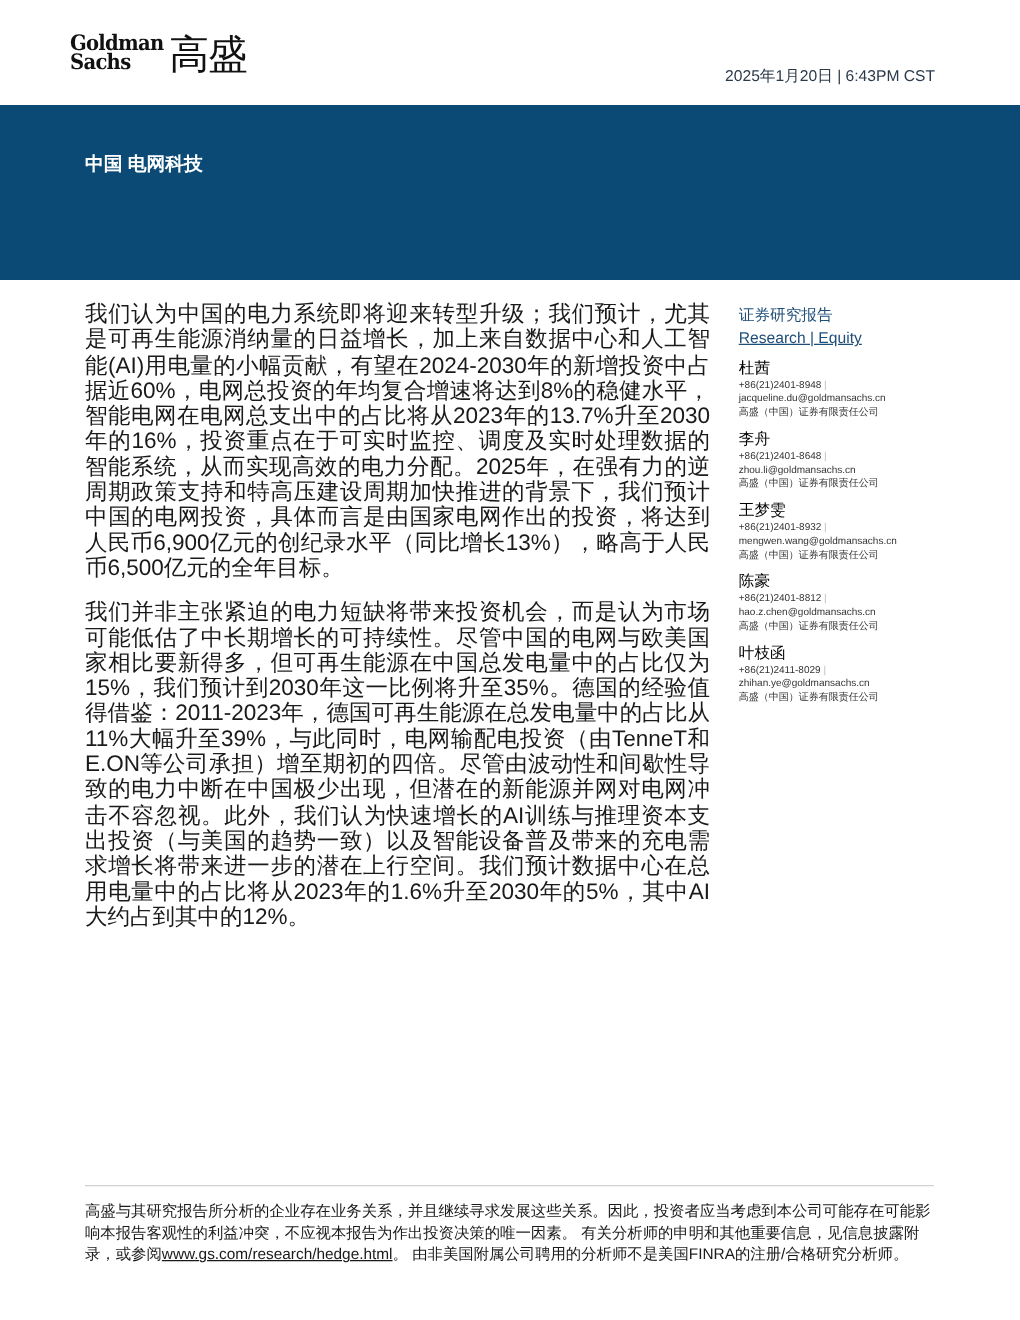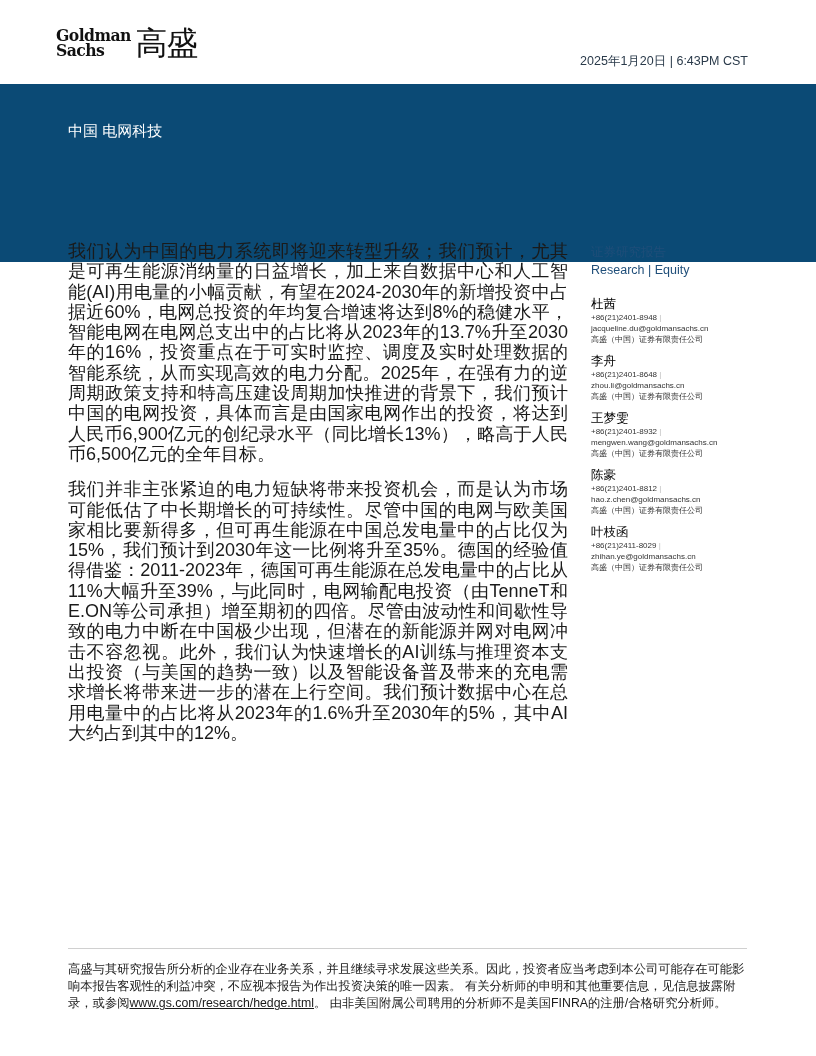--- a/index.html
+++ b/index.html
@@ -21,43 +21,44 @@
     .logo-cn {
       font-family: "DejaVu Sans", sans-serif; font-weight: normal;
       font-size: 32px; line-height: 34px; color: #111; margin-left: -2px; margin-top: -2px;
       letter-spacing: -1px;
     }
     .dateline {
       position: absolute; right: 68px; top: 53px;
       font-size: 12.5px; color: #2a3a4a;
     }
     .banner {
-      position: absolute; left: 0; top: 84px; width: 816px; height: 178px;
+      position: absolute; left: 0; top: 84px; width: 816px; height: 140px;
       background: #0b4a75;
+      font-weight: bold;
     }
     .banner .sector {
       position: absolute; left: 68px; top: 38px;
       font-size: 15px; color: #ffffff;
     }
     .banner .title {
       position: absolute; left: 68px; top: 64px; width: 620px;
       font-size: 25.5px; line-height: 31px; color: #ffffff;
     }
     .body-col {
       position: absolute; left: 68px; top: 241px; width: 500px;
       font-size: 18px; line-height: 20.3px; color: #1a1a1a;
       text-align: justify;
     }
     .body-col p { margin: 0 0 15px 0; }
     .link { color: #1a1a1a; text-decoration: underline; }
     .side {
       position: absolute; left: 591px; top: 243px; width: 160px;
     }
     .side .rtype { font-size: 12.5px; color: #1f4e79; line-height: 18px; }
-    .side .rdiv { font-size: 12.5px; color: #1f4e79; line-height: 18px; margin-bottom: 17px; }
+    .side .rdiv { font-size: 12.5px; color: #1f4e79; line-height: 18px; margin-bottom: 7px; text-decoration: underline; }
     .analyst { margin-bottom: 8px; }
     .analyst .name { font-size: 12.5px; color: #000000; line-height: 16px; }
     .analyst .line { font-size: 8px; color: #333; line-height: 11px; white-space: nowrap; }
     .analyst .phone-bar { color: #bbb; }
     .footer-rule {
       position: absolute; left: 68px; top: 948px; width: 679px; height: 1px;
       background: #d0d0d0;
     }
     .footer {
       position: absolute; left: 68px; top: 961px; width: 680px;

